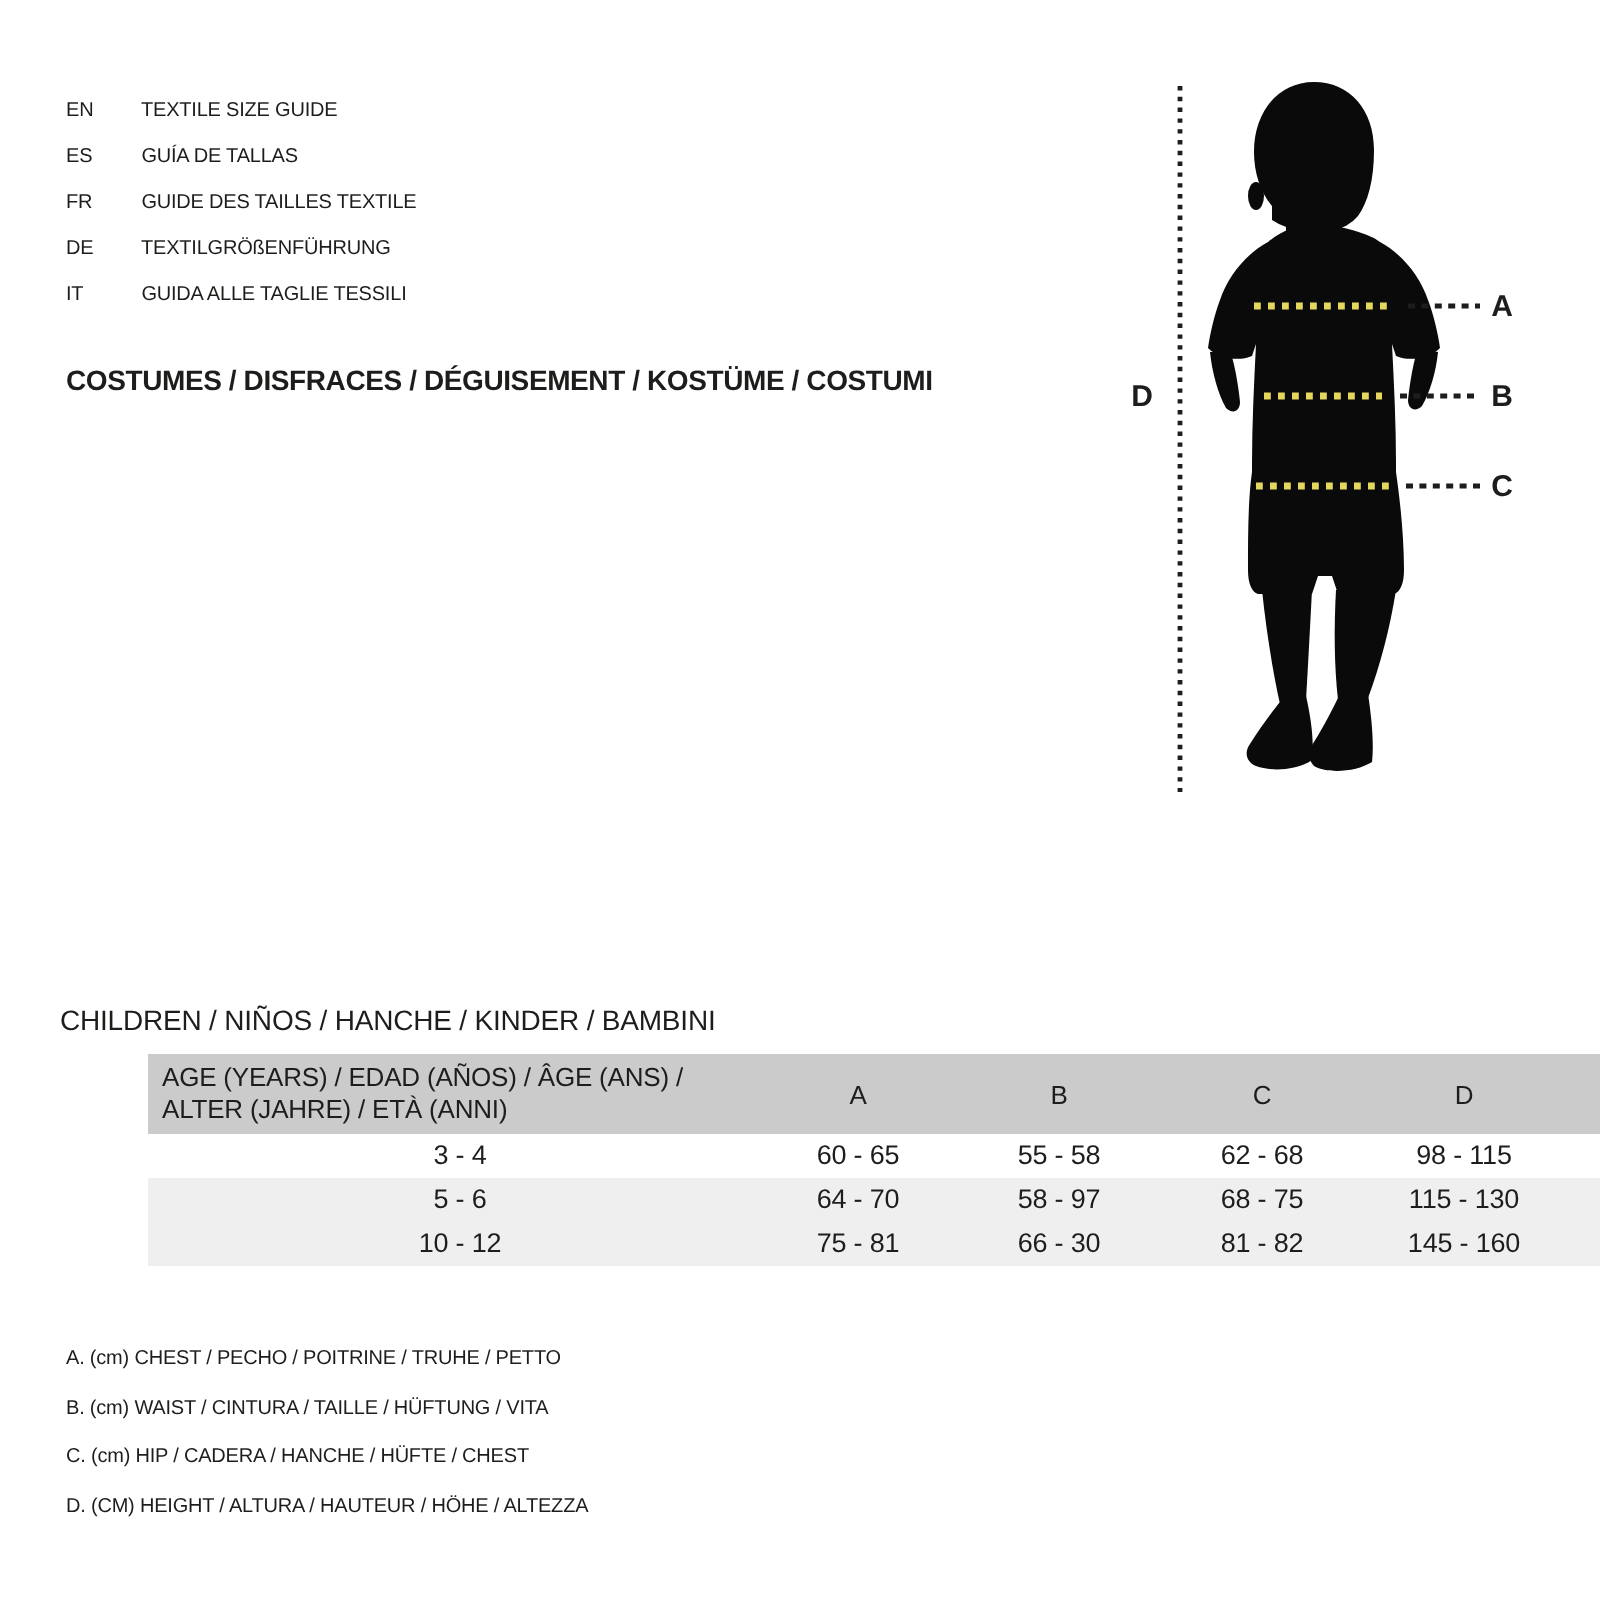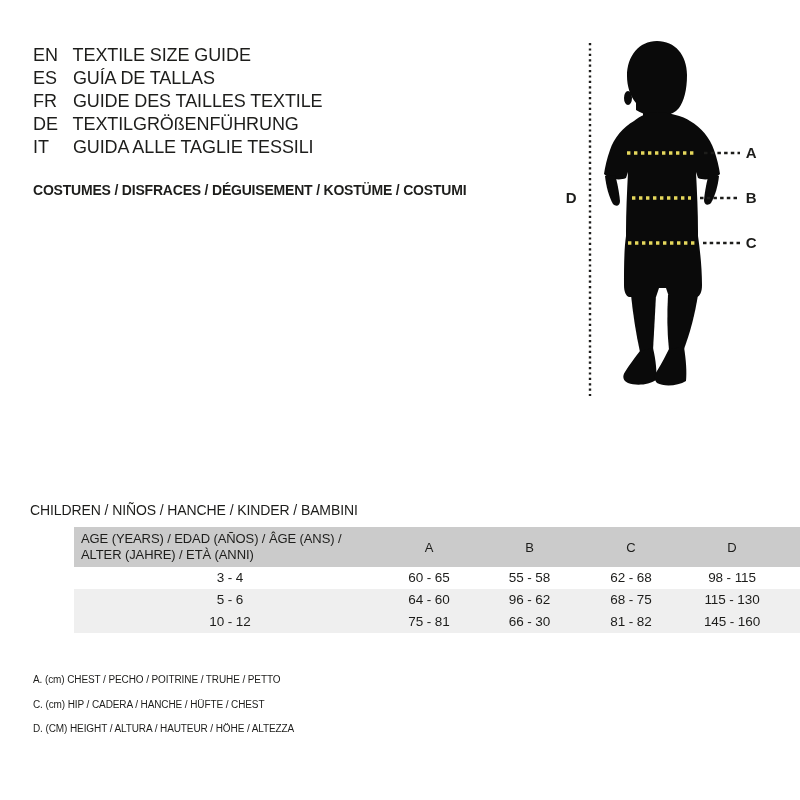--- a/index.html
+++ b/index.html
@@ -13,21 +13,21 @@
   body{
     width:800px;height:800px;position:relative;overflow:hidden;
     background:#ffffff;color:var(--ink);
     font-family:"Liberation Sans",sans-serif;
     letter-spacing:-0.1px;
   }
   .sheet{position:absolute;inset:0}
 
   
   .langs{position:absolute;left:33px;top:44px}
-  .lang-row{height:23px;line-height:23px;font-size:18px;white-space:nowrap}
+  .lang-row{height:23px;line-height:23px;font-size:10px;white-space:nowrap}
   .lang-code{display:inline-block;width:35px}
 
   
   .category{
     position:absolute;left:33px;top:182px;margin:0;
     font-size:14px;font-weight:700;white-space:nowrap;letter-spacing:-0.2px;
   }
 
   
   .figure{position:absolute;left:550px;top:20px}
@@ -155,36 +155,37 @@
       <tr>
         <td class="age-td">3 - 4</td>
         <td>60 - 65</td>
         <td>55 - 58</td>
         <td>62 - 68</td>
         <td>98 - 115</td>
         <td></td>
       </tr>
       <tr class="stripe">
         <td class="age-td">5 - 6</td>
-        <td>64 - 60</td>
-        <td>96 - 62</td>
+        <td>64 - 70</td>
+        <td>58 - 97</td>
         <td>68 - 75</td>
         <td>115 - 130</td>
         <td></td>
       </tr>
       <tr class="stripe">
         <td class="age-td">10 - 12</td>
         <td>75 - 81</td>
         <td>66 - 30</td>
         <td>81 - 82</td>
         <td>145 - 160</td>
         <td></td>
       </tr>
     </tbody>
   </table>
 
   <section class="legend">
     <div class="legend-line">A. (cm) CHEST / PECHO / POITRINE / TRUHE / PETTO</div>
+    <div class="legend-line">B. (cm) WAIST / CINTURA / TAILLE / HÜFTUNG / VITA</div>
     <div class="legend-line">C. (cm) HIP / CADERA / HANCHE / HÜFTE / CHEST</div>
     <div class="legend-line">D. (CM) HEIGHT / ALTURA / HAUTEUR / HÖHE / ALTEZZA</div>
   </section>
 
 </main>
 
 </body></html>

